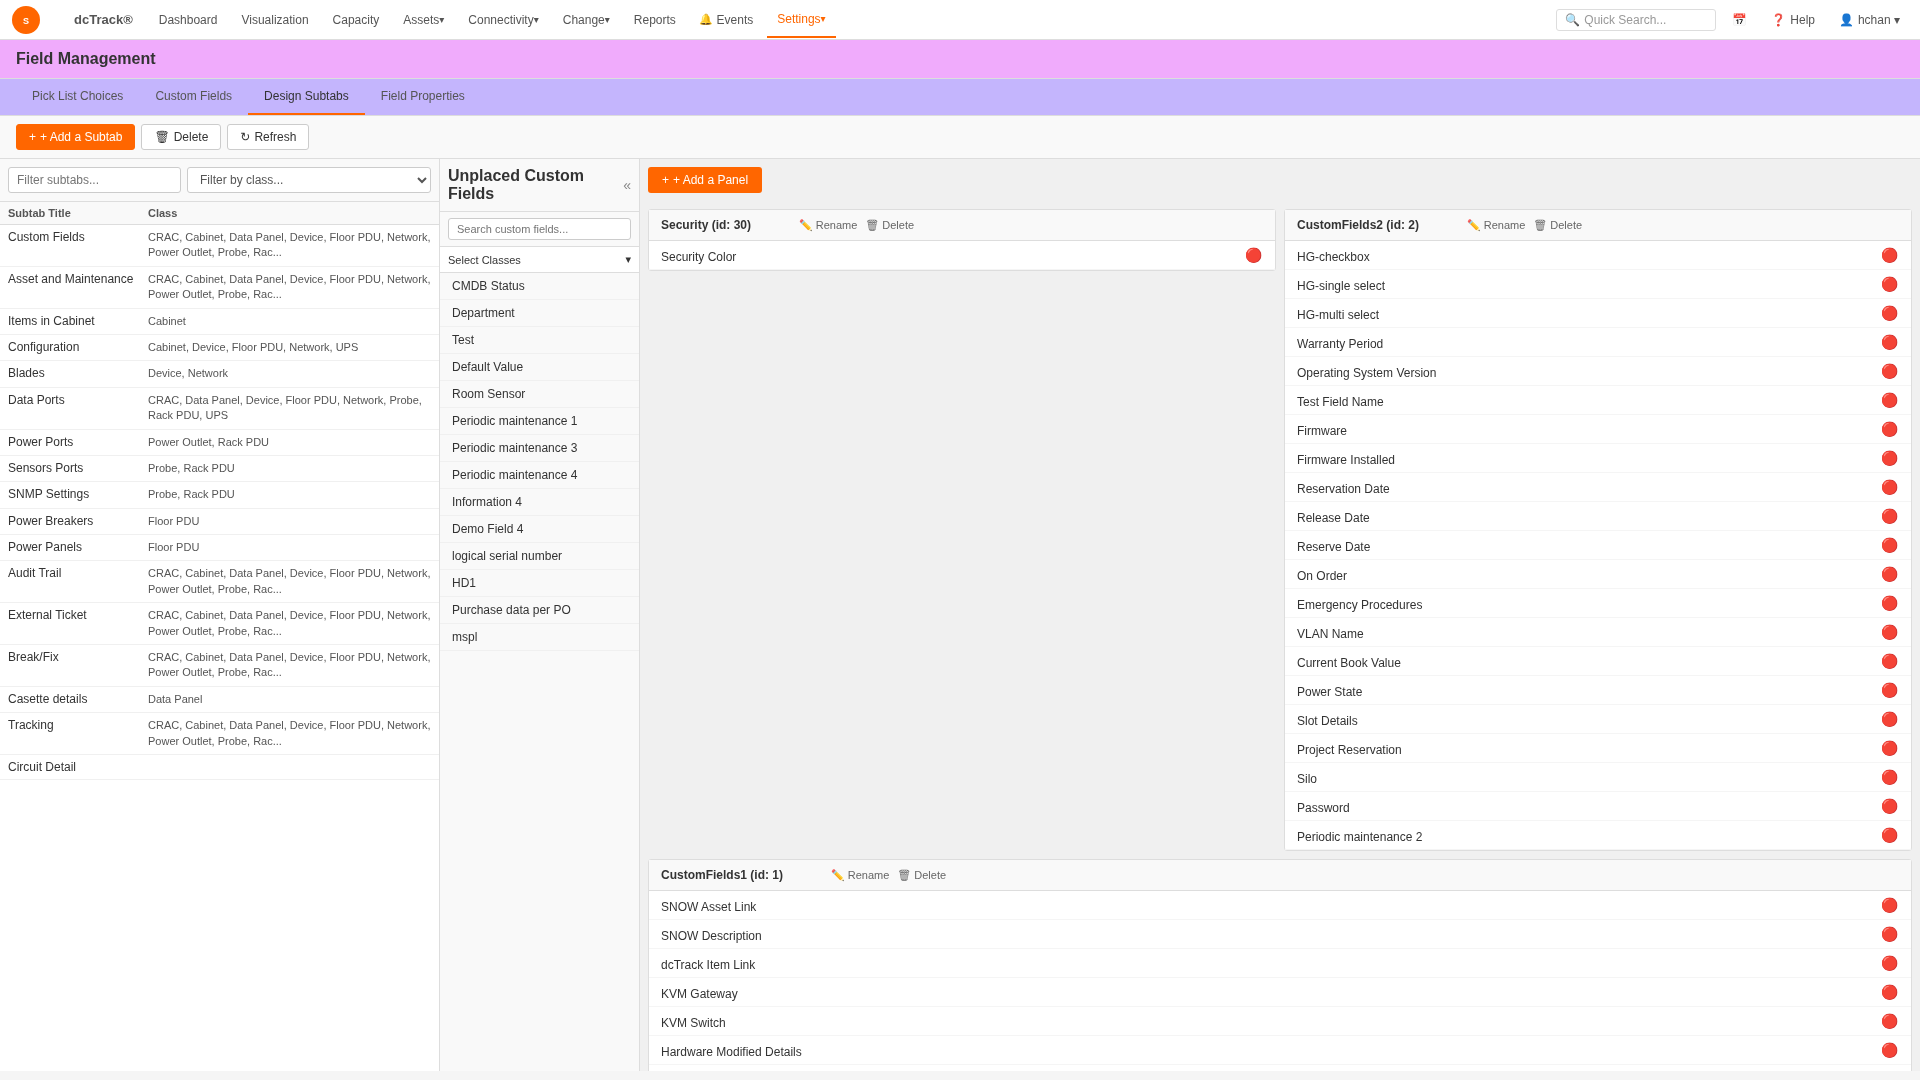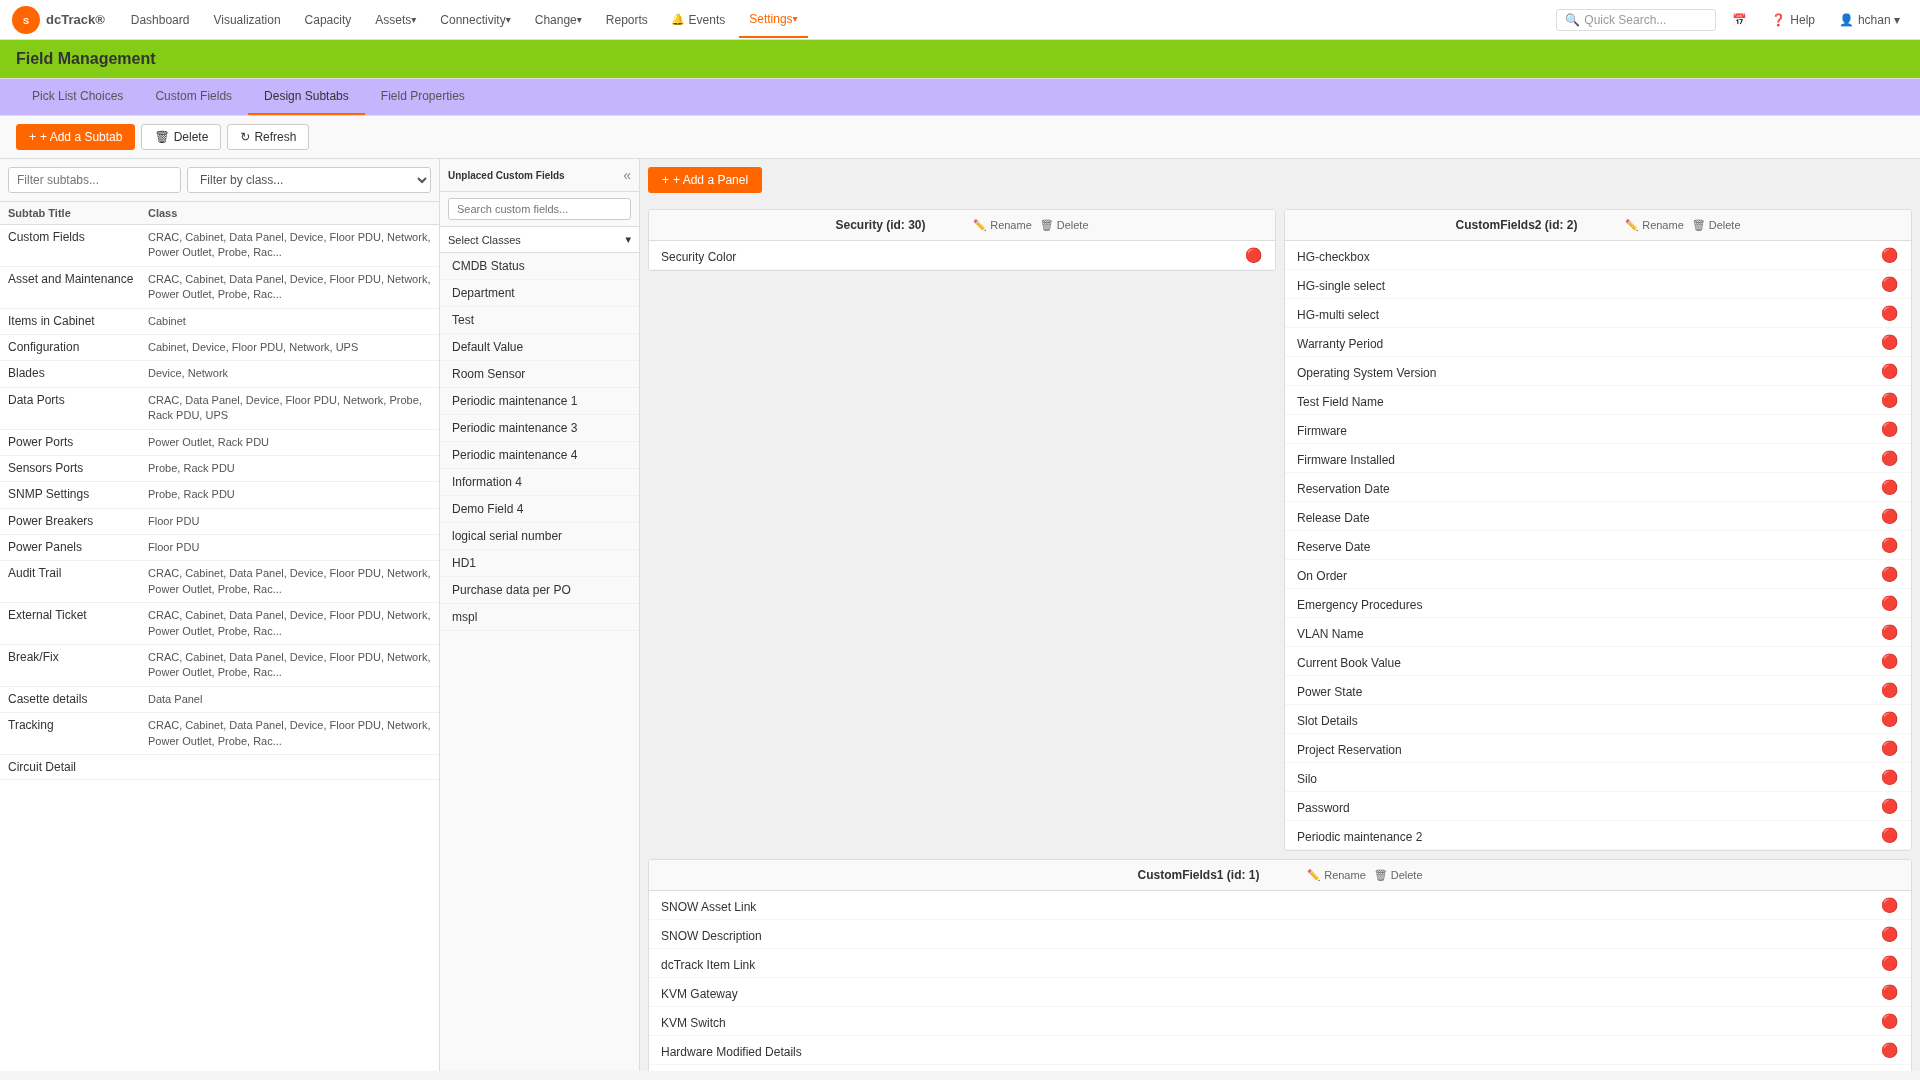--- a/index.html
+++ b/index.html
@@ -2,33 +2,33 @@
 <html><head>
   <meta charset="utf-8">
   <style>
     * { box-sizing: border-box; margin: 0; padding: 0; }
     body { font-family: -apple-system, BlinkMacSystemFont, 'Segoe UI', Arial, sans-serif; font-size: 12px; background: #f5f5f5; color: #333; }
 
     
     .top-nav { background: #fff; border-bottom: 1px solid #ddd; display: flex; align-items: center; height: 40px; padding: 0 12px; gap: 4px; }
     .brand { display: flex; align-items: center; gap: 6px; margin-right: 12px; font-weight: bold; font-size: 13px; color: #333; }
     .brand-logo { width: 28px; height: 28px; background: #f60; border-radius: 50%; display: flex; align-items: center; justify-content: center; color: #fff; font-size: 10px; font-weight: bold; }
-    .brand-name { color: #555; font-size: 13px; }
+    .brand-name { color: #555; font-size: 13px; margin-left: 28px; }
     .nav-item { padding: 0 10px; height: 36px; display: flex; align-items: center; font-size: 12px; color: #555; cursor: pointer; white-space: nowrap; }
     .nav-item.active { color: #f60; border-bottom: 2px solid #f60; }
     .nav-item.has-arrow::after { content: ' ▾'; font-size: 10px; }
     .nav-spacer { flex: 1; }
     .nav-right { display: flex; align-items: center; gap: 8px; }
     .quick-search { display: flex; align-items: center; border: 1px solid #ddd; border-radius: 3px; padding: 3px 8px; gap: 4px; background: #fff; cursor: text; font-size: 12px; color: #999; width: 160px; }
     .nav-icon-btn { padding: 0 8px; height: 40px; display: flex; align-items: center; font-size: 12px; color: #555; cursor: pointer; gap: 4px; }
     .events-link { color: #555; display: flex; align-items: center; gap: 3px; font-size: 12px; cursor: pointer; }
     .events-link::before { content: '🔔'; font-size: 11px; }
 
     
-    .page-header { background: #84cc16; padding: 10px 16px; border-bottom: 1px solid #ddd; font-size: 16px; font-weight: 600; color: #333; }
+    .page-header { background: #f0abfc; padding: 10px 16px; border-bottom: 1px solid #ddd; font-size: 16px; font-weight: 600; color: #333; }
 
     
     .tabs-bar { background: #c4b5fd; border-bottom: 1px solid #ddd; display: flex; align-items: center; padding: 0 16px; gap: 0; }
     .tab { padding: 10px 16px; font-size: 12px; cursor: pointer; color: #555; border-bottom: 2px solid transparent; }
     .tab.active { color: #333; border-bottom: 2px solid #f60; font-weight: 500; }
 
     
     .toolbar { background: #f9f9f9; border-bottom: 1px solid #ddd; padding: 8px 16px; display: flex; gap: 6px; align-items: center; }
     .btn { display: inline-flex; align-items: center; gap: 4px; padding: 5px 12px; border-radius: 3px; border: 1px solid #ccc; background: #fff; font-size: 12px; cursor: pointer; color: #333; }
     .btn-primary { background: #f60; color: #fff; border-color: #f60; }
@@ -42,33 +42,33 @@
     .filter-input { flex: 1; padding: 4px 8px; border: 1px solid #ccc; border-radius: 3px; font-size: 12px; color: #b91c1c; }
     .filter-select { flex: 2; padding: 4px 8px; border: 1px solid #ccc; border-radius: 3px; font-size: 12px; color: #555; background: #fff; }
     .left-panel-table { overflow-y: auto; flex: 1; }
     .left-table-row { display: flex; padding: 5px 8px; border-bottom: 1px solid #f0f0f0; align-items: flex-start; }
     .left-col-title { width: 140px; min-width: 140px; font-size: 12px; color: #333; font-weight: 500; padding-right: 8px; }
     .left-col-class { flex: 1; font-size: 11px; color: #555; line-height: 1.4; }
 
     
     .center-panel { width: 200px; min-width: 200px; background: #f9f9f9; border-right: 1px solid #ddd; display: flex; flex-direction: column; overflow: hidden; }
     .center-header { padding: 8px; background: #f9f9f9; border-bottom: 1px solid #ddd; display: flex; justify-content: space-between; align-items: center; }
-    .center-title { font-size: 10px; font-weight: 600; color: #333; text-align: center; }
+    .center-title { font-size: 16px; font-weight: 600; color: #333; }
     .center-collapse { cursor: pointer; color: #888; font-size: 14px; }
     .center-search { padding: 6px 8px; border-bottom: 1px solid #ddd; }
     .center-search input { width: 100%; padding: 4px 8px; border: 1px solid #ccc; border-radius: 3px; font-size: 11px; }
     .select-classes-bar { padding: 6px 8px; border-bottom: 1px solid #ddd; display: flex; justify-content: space-between; align-items: center; font-size: 11px; color: #333; background: #fff; cursor: pointer; }
     .center-list { overflow-y: auto; flex: 1; }
     .center-item { padding: 6px 12px; font-size: 12px; color: #333; border-bottom: 1px solid #f0f0f0; cursor: pointer; }
 
     
     .right-area { flex: 1; overflow-x: auto; overflow-y: auto; display: flex; flex-direction: column; background: #f0f0f0; padding: 8px; gap: 8px; }
     .panels-row { display: flex; gap: 8px; align-items: flex-start; }
     .panel-section { background: #fff; border: 1px solid #ddd; border-radius: 3px; flex: 1; min-width: 380px; }
-    .panel-section-header { display: flex; justify-content: center; align-items: center; padding: 8px 12px; border-bottom: 1px solid #ddd; background: #f9f9f9; gap: 48px; }
+    .panel-section-header { display: flex; justify-content: flex-start; align-items: center; padding: 8px 12px; border-bottom: 1px solid #ddd; background: #f9f9f9; gap: 48px; }
     .panel-section-title { font-size: 12px; font-weight: 600; color: #333; }
     .panel-section-actions { display: flex; gap: 8px; align-items: center; }
     .panel-action-btn { font-size: 11px; color: #666; cursor: pointer; display: flex; align-items: center; gap: 3px; background: none; border: none; }
     .panel-field-row { display: flex; align-items: flex-end; padding: 5px 12px; border-bottom: 1px solid #f5f5f5; }
     .panel-field-name { flex: 1; font-size: 12px; color: #333; }
     .panel-field-remove { color: #e55; cursor: pointer; font-size: 14px; width: 18px; height: 18px; display: flex; align-items: center; justify-content: center; }
     .add-panel-btn { display: inline-flex; align-items: center; gap: 4px; padding: 6px 14px; border-radius: 3px; background: #f60; color: #fff; border: none; font-size: 12px; cursor: pointer; margin-bottom: 8px; }
 
     
     ::-webkit-scrollbar { width: 6px; height: 6px; }

